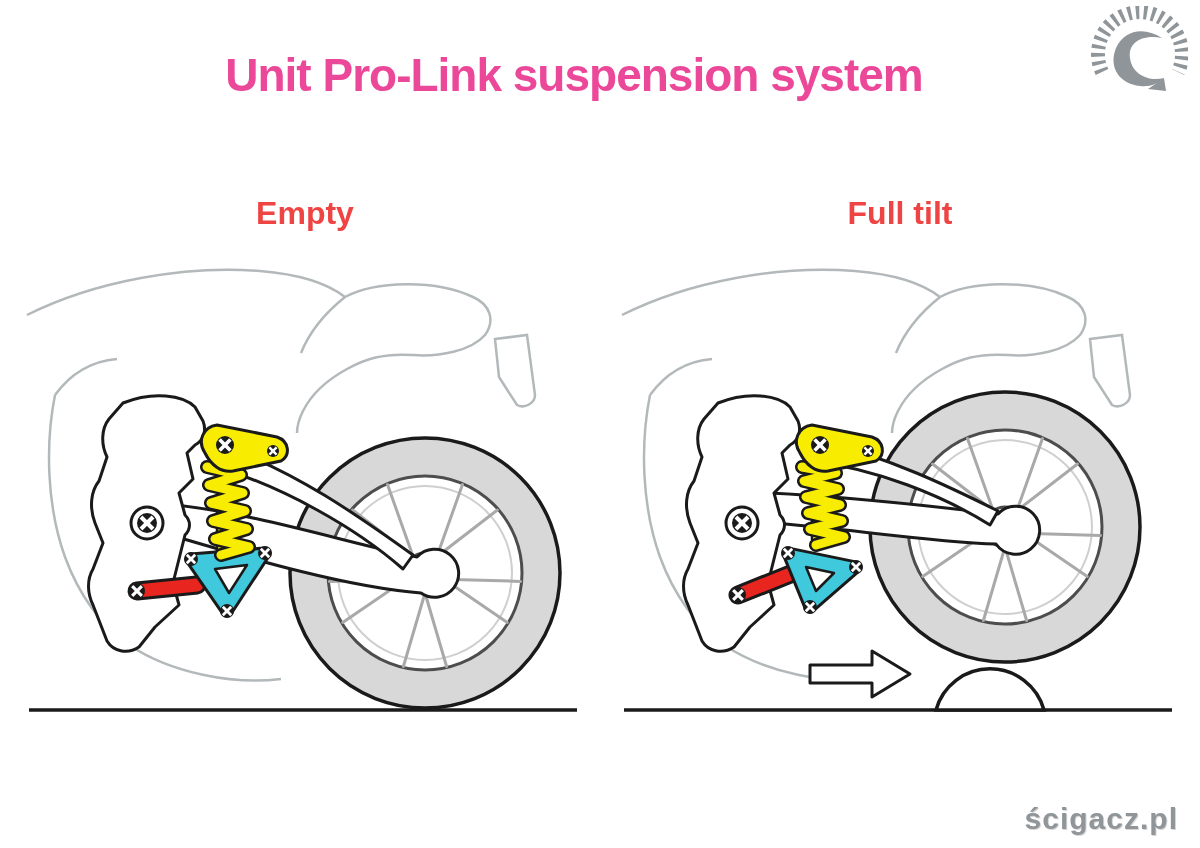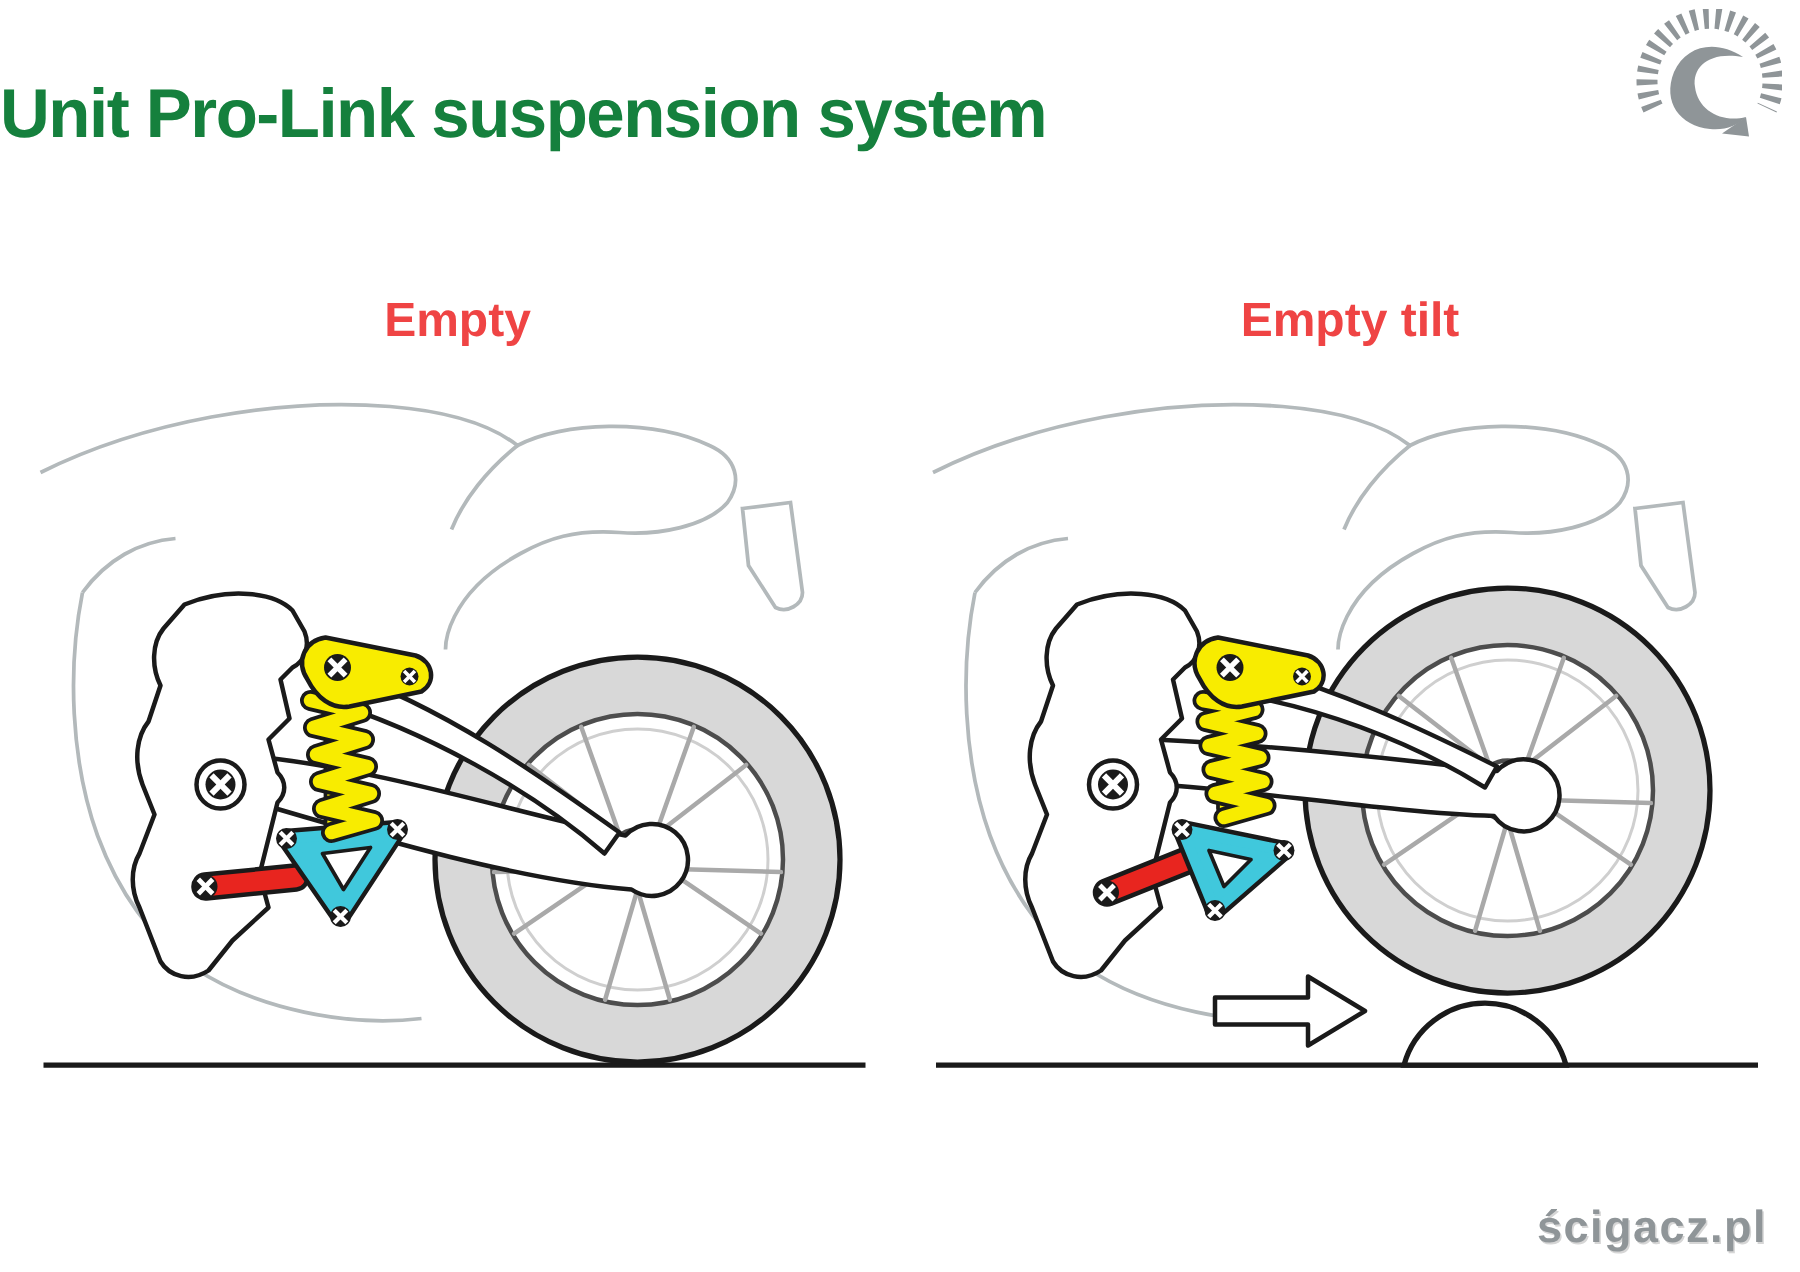--- a/index.html
+++ b/index.html
@@ -1,22 +1,22 @@
 <!DOCTYPE html>
 <html style="--shock_yellow: #f8ec00; --linkage_cyan: #40c8dc; --rod_red: #e8251f; --tire_gray: #d8d8d8; --outline_dark: #1a1a1a; --body_gray: #b3b9bb; --brand_gray: #8f9598;"><head>
 <meta charset="utf-8">
 <style>
   html,body{margin:0;padding:0;background:#fff;}
   .page{
     position:relative;width:1200px;height:848px;background:#fff;overflow:hidden;
     font-family:"Liberation Sans", sans-serif;
   }
   .title{
-    position:absolute;top:48px;left:0;width:1148px;text-align:left;
-    font-size:46px;font-weight:bold;letter-spacing:-1px;color:#15803d;margin:0;
+    position:absolute;top:48px;left:0;width:1148px;text-align:center;
+    font-size:46px;font-weight:bold;letter-spacing:-1px;color:#ec4899;margin:0;
   }
   .panel-label{
     position:absolute;top:195px;width:560px;text-align:center;
     font-size:32px;font-weight:bold;color:#ef4444;
   }
   .panel-label.left{left:25px;}
   .panel-label.right{left:620px;}
   .panel{position:absolute;top:255px;width:560px;height:470px;}
   .panel.left{left:25px;}
   .panel.right{left:620px;}
@@ -111,21 +111,21 @@
         <path class="logo-ray" d="M-38,18 A42,42 0 1 1 38,18"></path>
         <path class="logo-helm" d="M22,-16 C4,-28 -16,-24 -24,-6 C-32,14 -20,30 0,32 C10,33 18,30 24,24 C8,28 -8,20 -10,4 C-12,-10 0,-20 22,-16 Z"></path>
         <path class="logo-helm" d="M24,24 L8,35 L26,37 Z"></path>
       </g>
     </svg>
   </div>
 
   <h1 class="title">Unit Pro-Link suspension system</h1>
 
   <div class="panel-label left">Empty</div>
-  <div class="panel-label right">Empty tilt</div>
+  <div class="panel-label right">Full tilt</div>
 
   <svg class="panel left" viewBox="0 0 560 470">
     <use href="#bikebody"></use>
     <line class="ground" x1="4" y1="455" x2="552" y2="455"></line>
     <g transform="translate(400,318)">
       <use href="#wheel"></use>
     </g>
     <g>
       <path class="whitepart" d="M150,250 C230,258 330,290 392,302 A24,24 0 1 1 396,338 C320,332 220,302 152,282 C140,278 140,254 150,250 Z"></path>
       <path class="whitepart" d="M200,192 C270,216 335,262 388,300 L378,314 C330,272 258,232 192,212 Z"></path>

